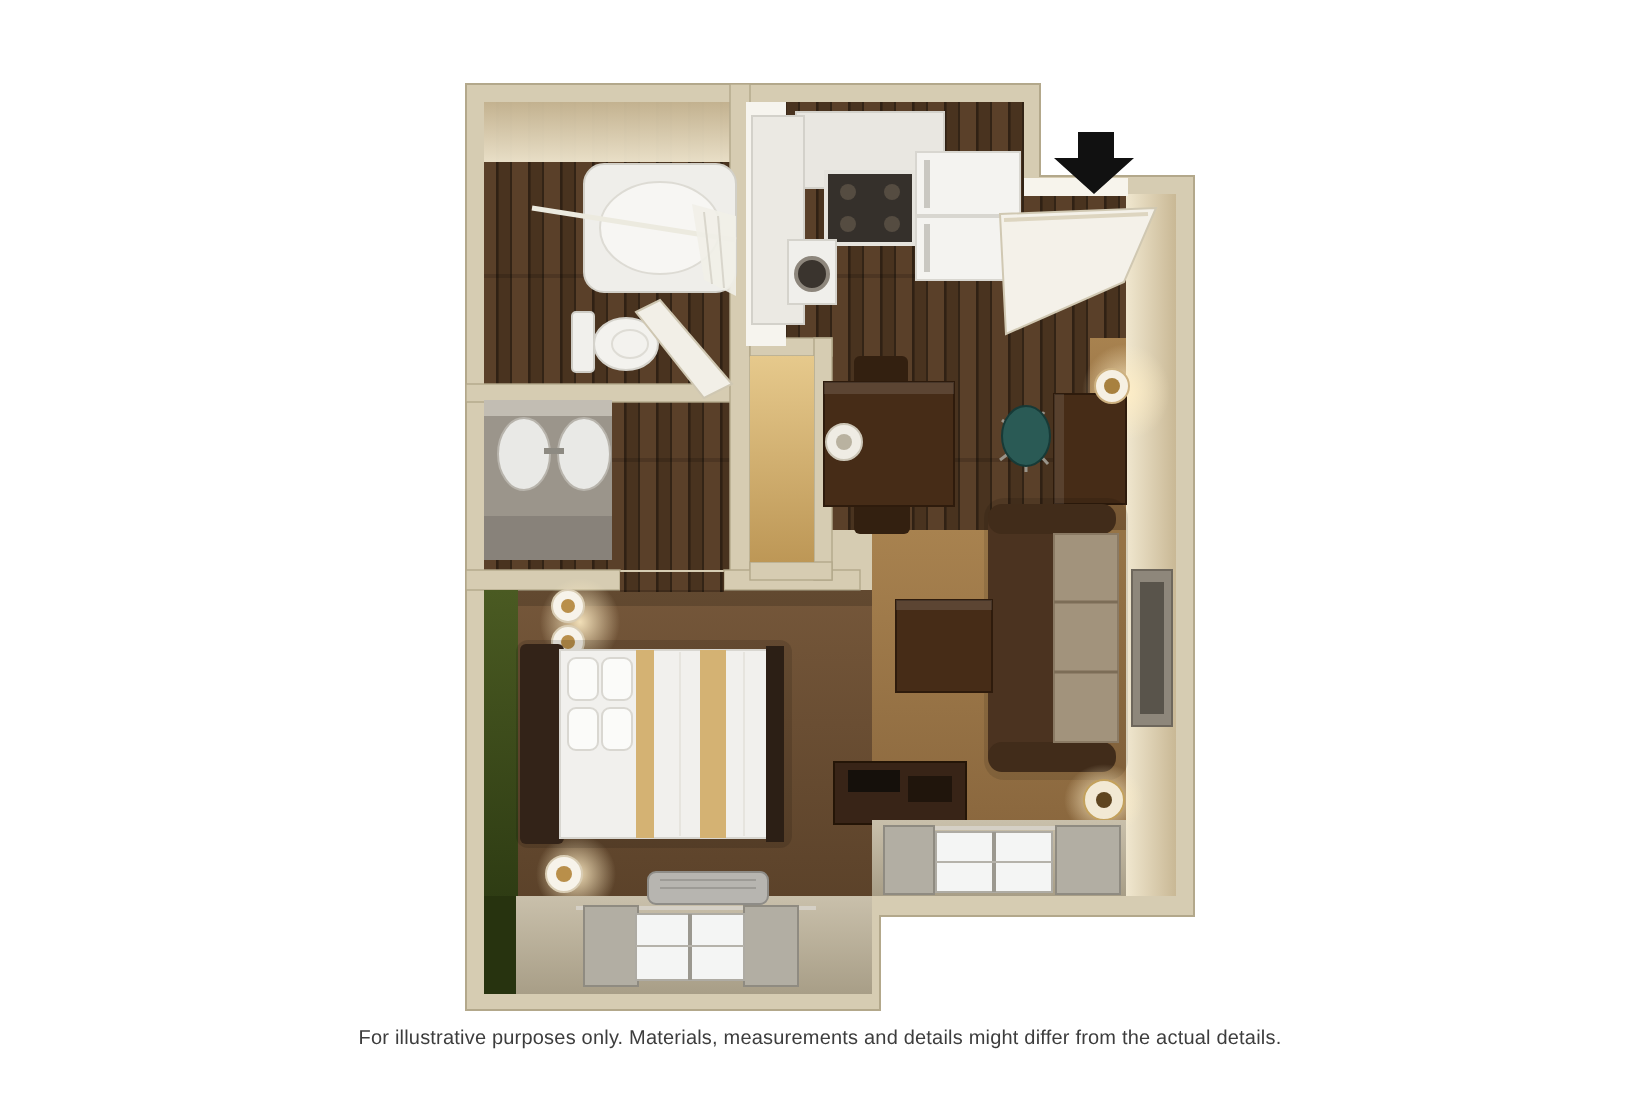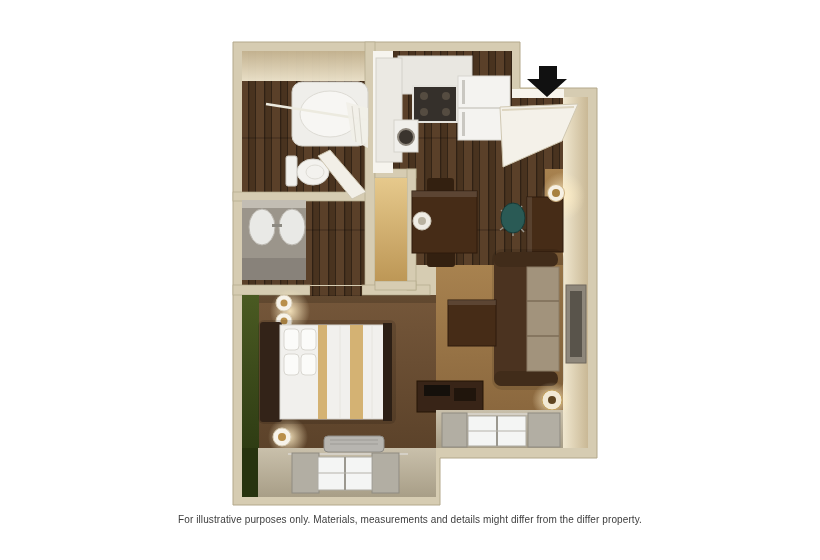--- a/index.html
+++ b/index.html
@@ -216,14 +216,14 @@
     <rect x="436" y="410" width="127" height="38" fill="url(#lgBand)"></rect>
     <line x1="443" y1="414" x2="560" y2="414" stroke="#d5d0c6" stroke-width="2"></line>
     <rect x="442" y="413" width="25" height="34" style="fill:var(--curtain_gray)" stroke="#8f8b81"></rect>
     <rect x="528" y="413" width="32" height="34" style="fill:var(--curtain_gray)" stroke="#8f8b81"></rect>
     <rect x="468" y="416" width="58" height="30" fill="#f4f5f4" stroke="#aeaba3"></rect>
     <line x1="497" y1="416" x2="497" y2="446" stroke="#9b988f" stroke-width="2"></line>
     <line x1="468" y1="431" x2="526" y2="431" stroke="#b5b2aa"></line>
   </g>
 </svg>
 
-<div class="caption">For illustrative purposes only.  Materials, measurements and details might differ from the differ property.</div>
+<div class="caption">For illustrative purposes only.  Materials, measurements and details might differ from the actual details.</div>
 </div>
 
 </body></html>

